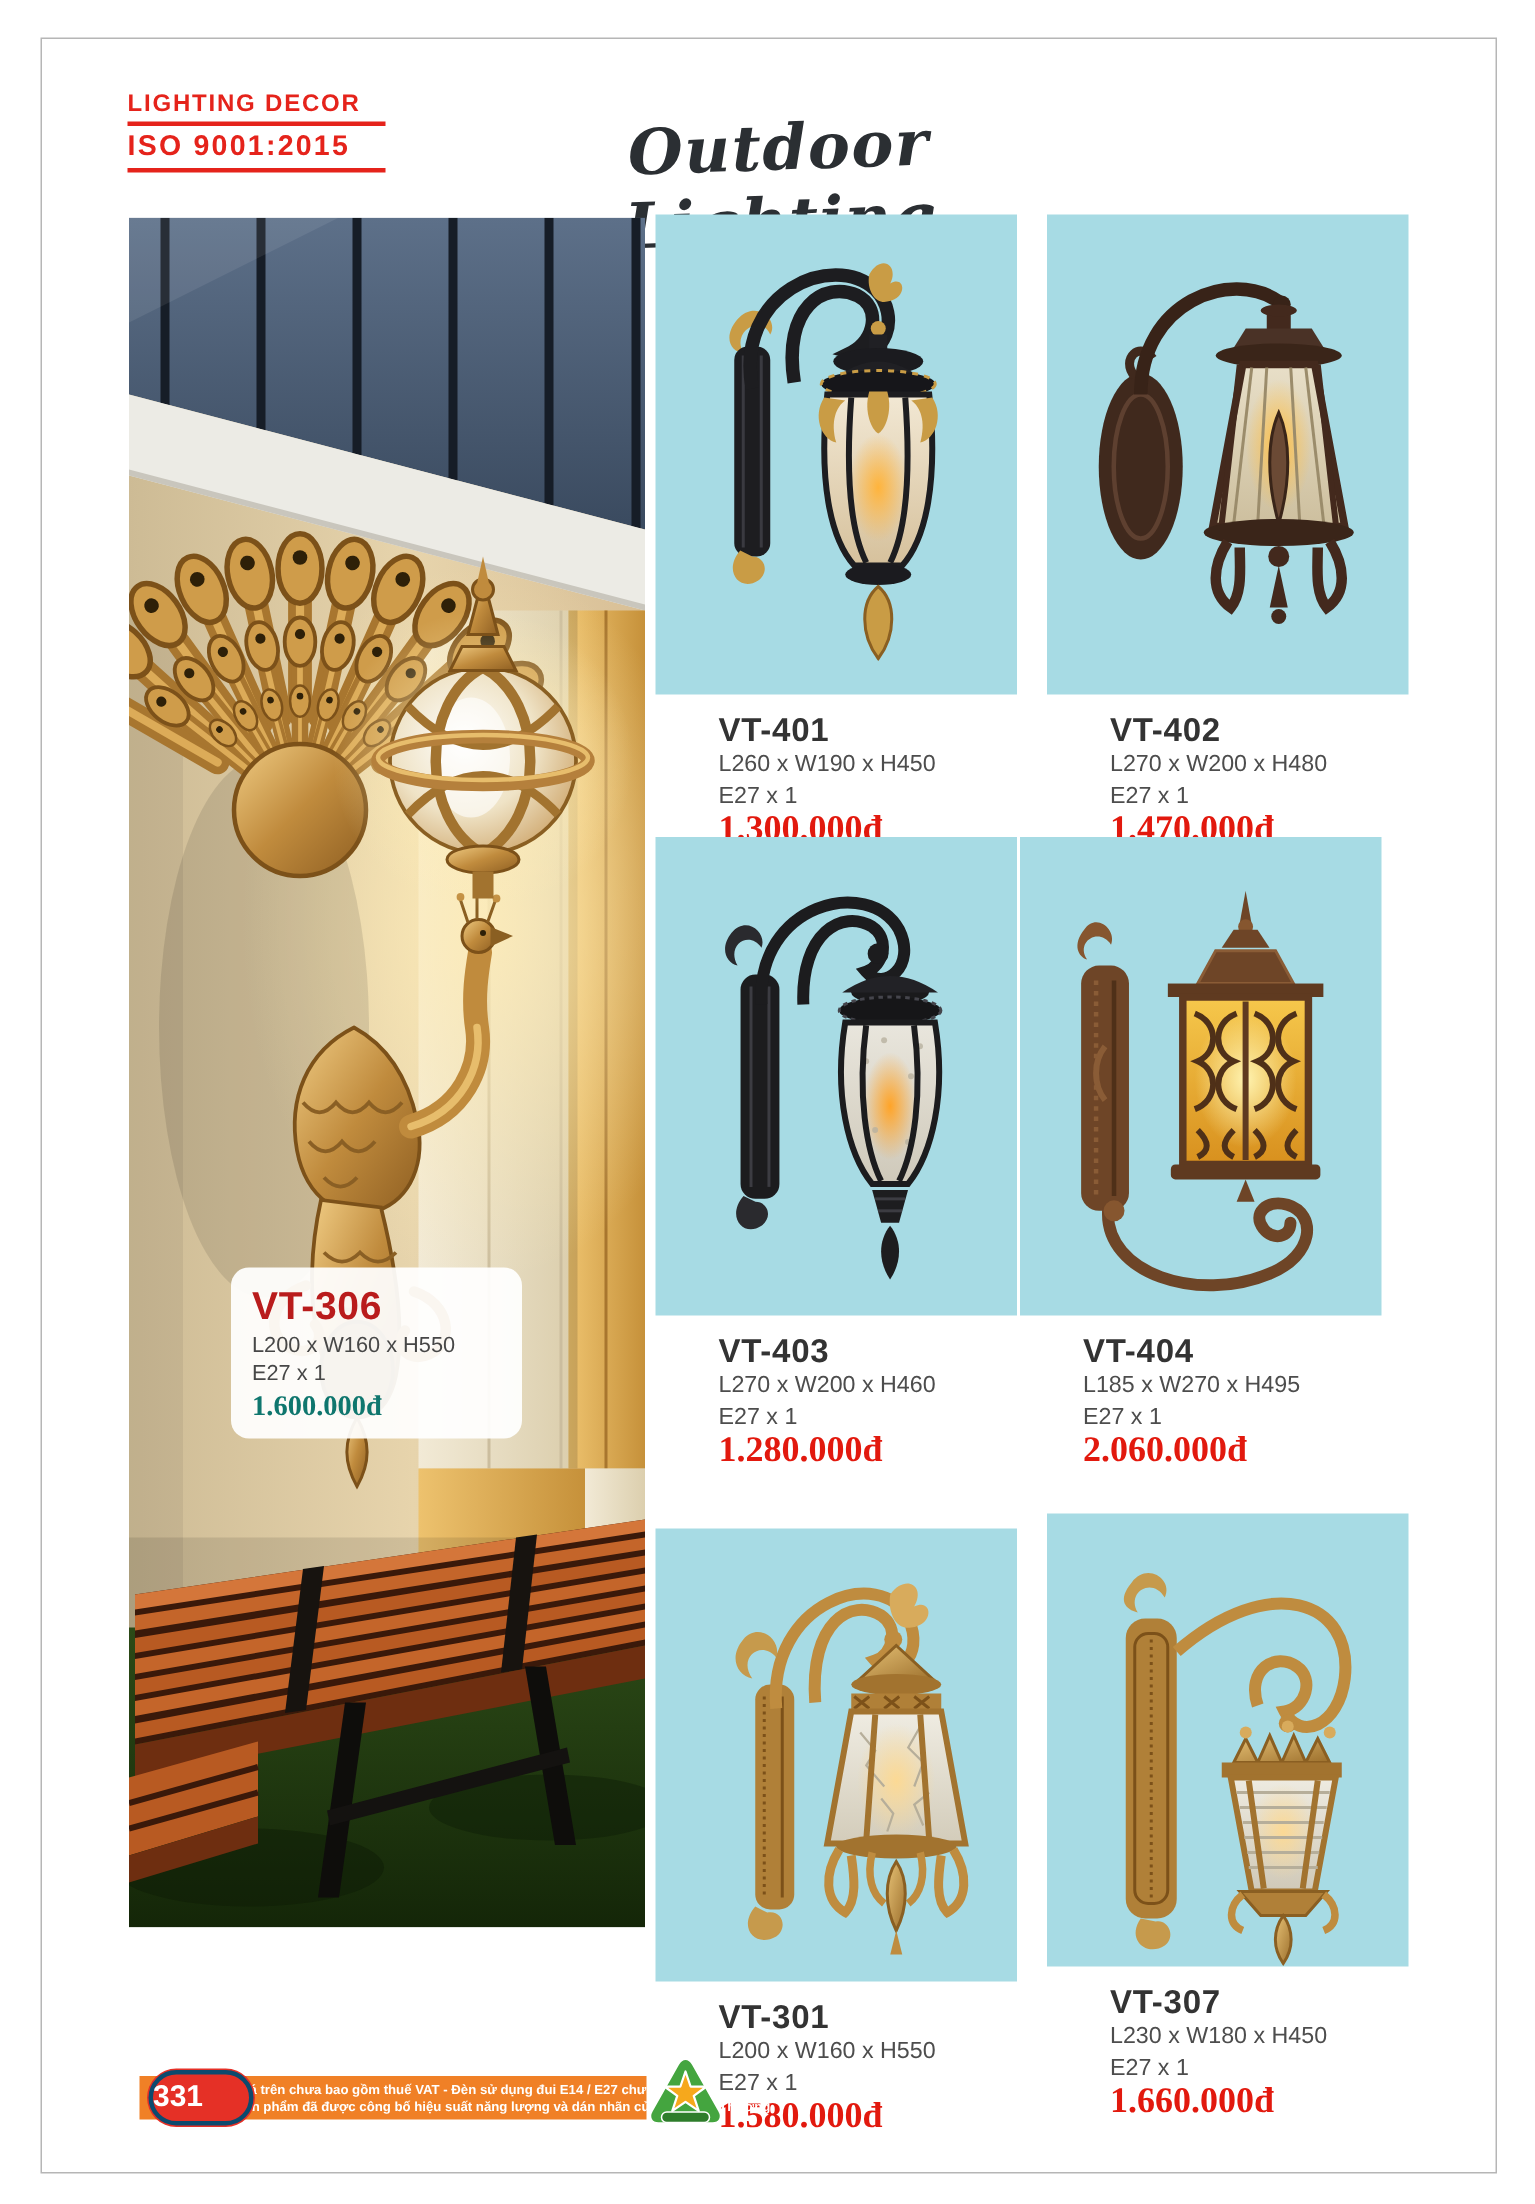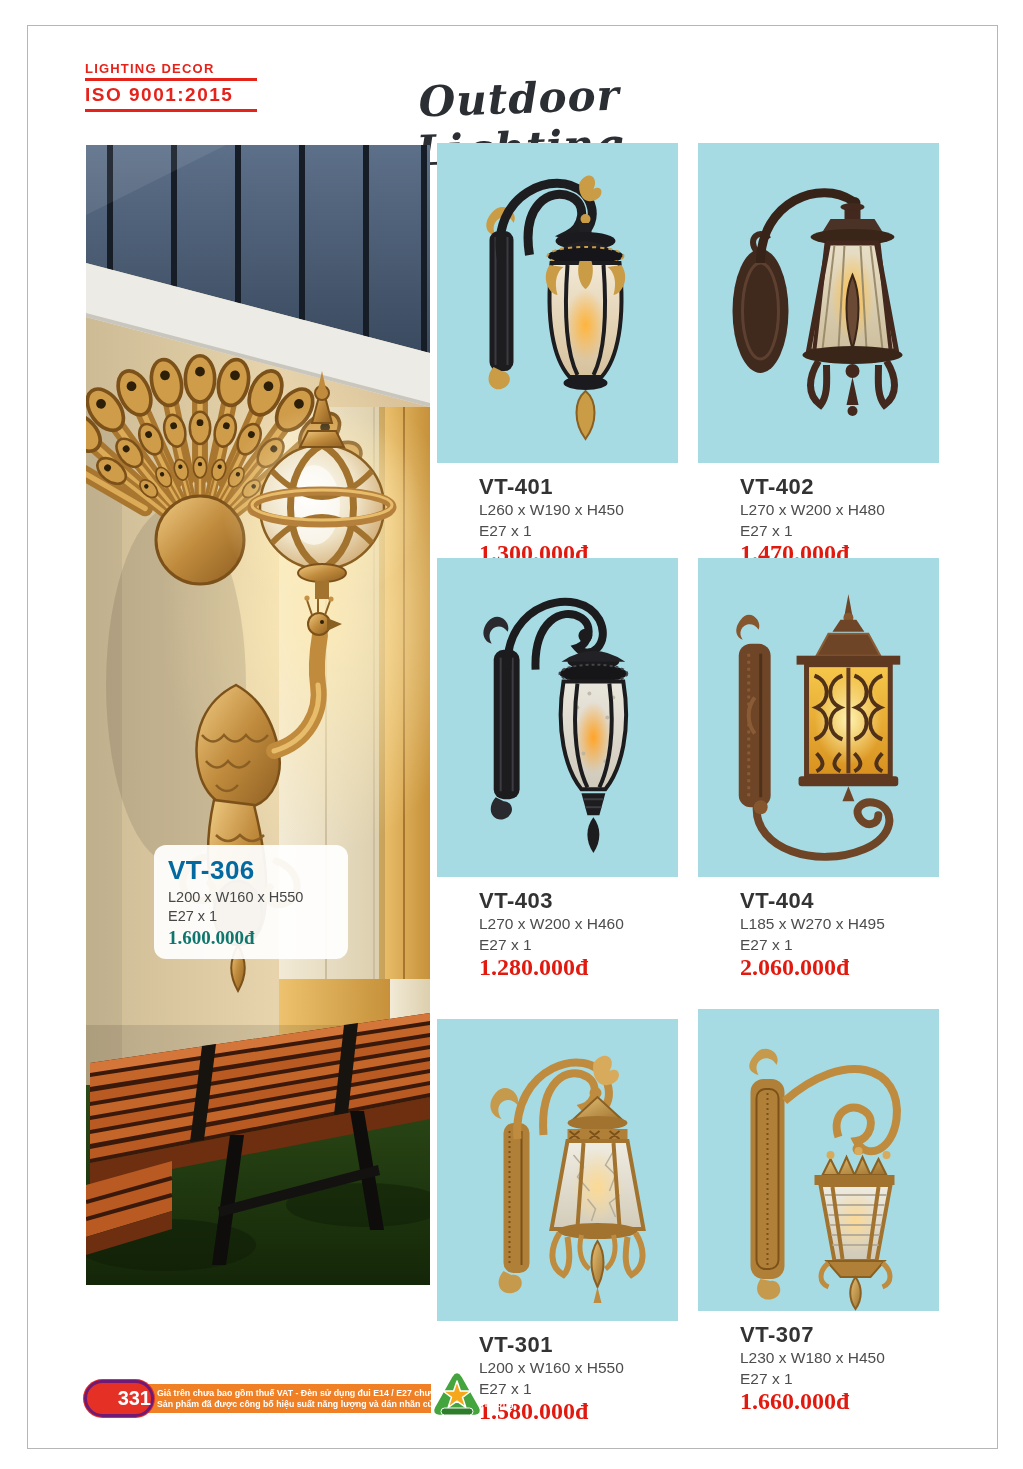--- a/index.html
+++ b/index.html
@@ -5,56 +5,56 @@
   html,body{margin:0;padding:0;background:#ffffff;}
   .page{position:relative;width:1023px;height:1469px;background:#fff;overflow:hidden;
         font-family:"Liberation Sans",sans-serif;}
   .frame{position:absolute;left:27px;top:25px;width:969px;height:1422px;
          border:1px solid #b6b6b6;}
   
   .logo{position:absolute;left:85px;top:60px;width:172px;}
   .logo-name{font-size:45px;font-weight:800;font-style:italic;color:#e5231b;
              letter-spacing:1px;line-height:44px;white-space:nowrap;}
   .logo-name sup{font-size:15px;font-style:normal;vertical-align:20px;}
-  .logo-tagline{font-size:13px;font-weight:800;color:#e5231b;letter-spacing:1.2px;
+  .logo-tagline{font-size:16px;font-weight:800;color:#e5231b;letter-spacing:1.2px;
                 margin-top:1px;white-space:nowrap;}
   .logo-rule{height:3px;background:#e5231b;margin:2px 0;}
   .logo-iso{font-size:19px;font-weight:800;color:#e5231b;letter-spacing:1.5px;
             white-space:nowrap;padding:1px 0;}
   
   .page-title{position:absolute;left:330px;top:74px;width:380px;text-align:center;
               font-family:"DejaVu Serif",serif;font-style:italic;font-weight:700;
               font-size:42px;color:#2b2f33;transform:rotate(-2deg);letter-spacing:1px;}
   
   .hero{position:absolute;left:86px;top:145px;width:344px;height:1140px;overflow:hidden;}
   .hero svg{display:block;}
   .featured-card{position:absolute;left:68px;top:700px;width:194px;height:114px;
                  background:rgba(255,255,255,.93);border-radius:12px;padding:10px 14px;
                  box-sizing:border-box;}
-  .featured-card .code{font-size:26px;font-weight:800;color:#0369a1;letter-spacing:.5px;}
+  .featured-card .code{font-size:26px;font-weight:800;color:#b91c1c;letter-spacing:.5px;}
   .featured-card .dims,.featured-card .lamp{font-size:14.5px;color:#474747;margin-top:3px;}
   .featured-card .price{font-family:"Liberation Serif",serif;font-size:19px;font-weight:700;
                         color:#0f766e;margin-top:3px;}
   
   .card{position:absolute;width:241px;}
   .card-img{width:241px;background:#a7dbe4;}
   .card-img svg{display:block;}
   .card-info{padding:11px 0 0 42px;}
   .card-info .code{font-size:22px;font-weight:800;color:#333;letter-spacing:.5px;line-height:25px;}
   .card-info .dims,.card-info .lamp{font-size:15.5px;color:#4d4d4d;line-height:21px;}
   .card-info .price{font-family:"Liberation Serif",serif;font-size:24px;font-weight:700;
                     color:#e2190e;line-height:24px;}
   
   .footer-bar{position:absolute;left:93px;top:1384px;width:338px;height:29px;
               background:#f08026;}
   .footer-notes{padding:4px 0 0 64px;color:#fff;font-size:8.8px;font-weight:700;
                 line-height:11px;white-space:nowrap;}
-  .page-badge{position:absolute;left:84px;top:1380px;width:64px;height:31px;
-              background:#e53026;border:3px solid #701a75;border-radius:19px;
-              color:#fff;font-size:20px;font-weight:800;text-align:right;line-height:31px;
+  .page-badge{position:absolute;left:99px;top:1380px;width:64px;height:31px;
+              background:#e53026;border:3px solid #0c4a6e;border-radius:19px;
+              color:#fff;font-size:20px;font-weight:800;text-align:left;line-height:31px;
               box-shadow:0 0 0 1px #e53026;}
   .energy-label{position:absolute;left:430px;top:1369px;}
 </style>
 </head>
 <body>
 
 <div class="page">
   <div class="frame"></div>
 
   <div class="logo">
@@ -386,21 +386,21 @@
       </svg>
     </div>
     <div class="card-info">
       <div class="code">VT-403</div>
       <div class="dims">L270 x W200 x H460</div>
       <div class="lamp">E27 x 1</div>
       <div class="price">1.280.000đ</div>
     </div>
   </div>
 
-  <div class="card" style="left:698px;top:558px">
+  <div class="card" style="left:680px;top:558px">
     <div class="card-img" style="height:319px">
       <svg width="241" height="319" viewBox="0 0 240 320">
         <defs>
           <linearGradient id="d-amber" x1="0" y1="0" x2="0" y2="1">
             <stop offset="0" stop-color="#f6c84c"></stop>
               <stop offset="1" stop-color="#d8901e"></stop>
           </linearGradient>
           <radialGradient id="d-glow" cx="0.5" cy="0.5" r="0.5">
             <stop offset="0" stop-color="#fff3b0"></stop>
               <stop offset="1" stop-color="#fff3b0" stop-opacity="0"></stop>

